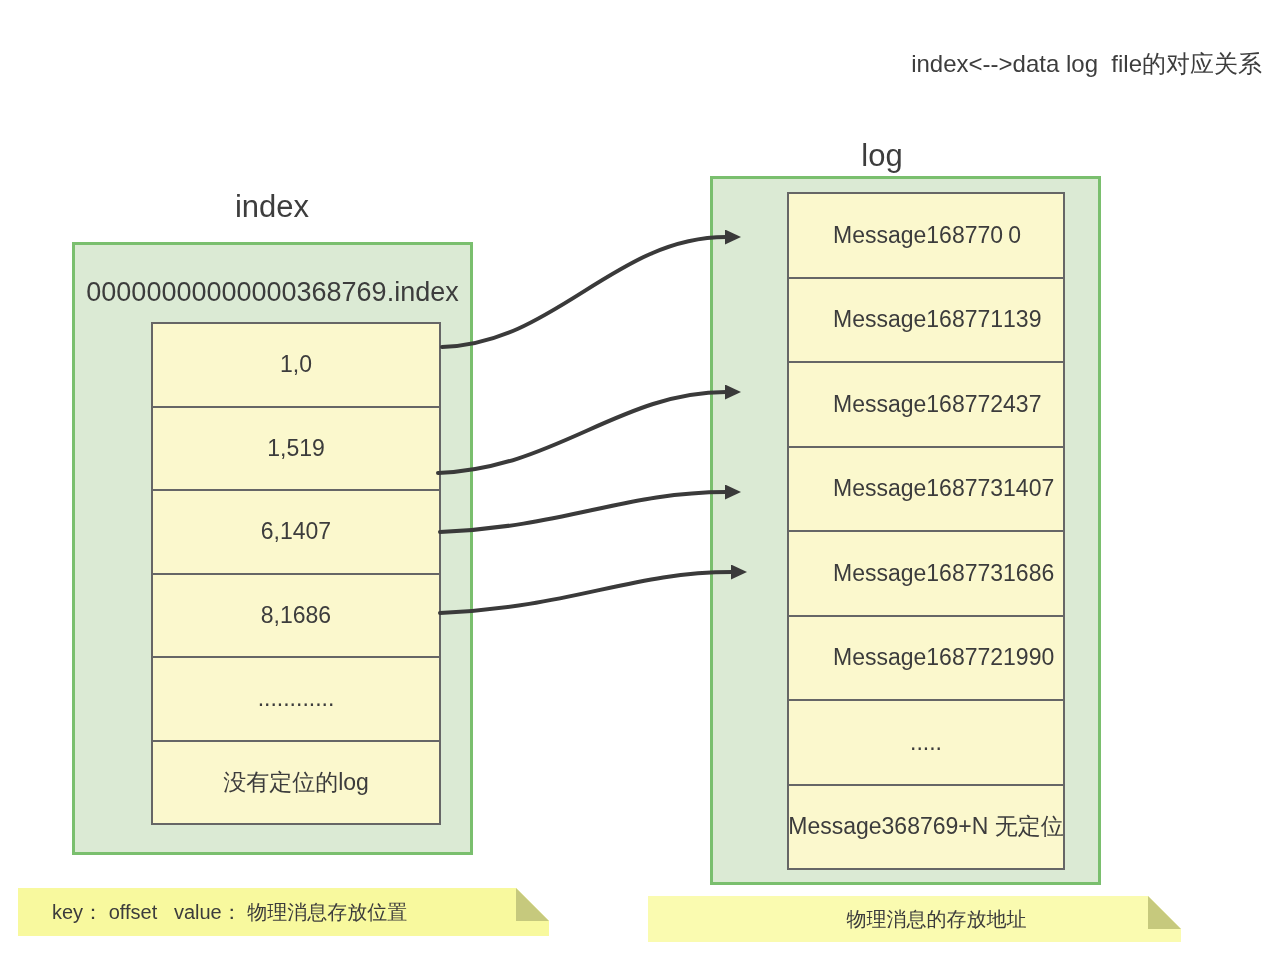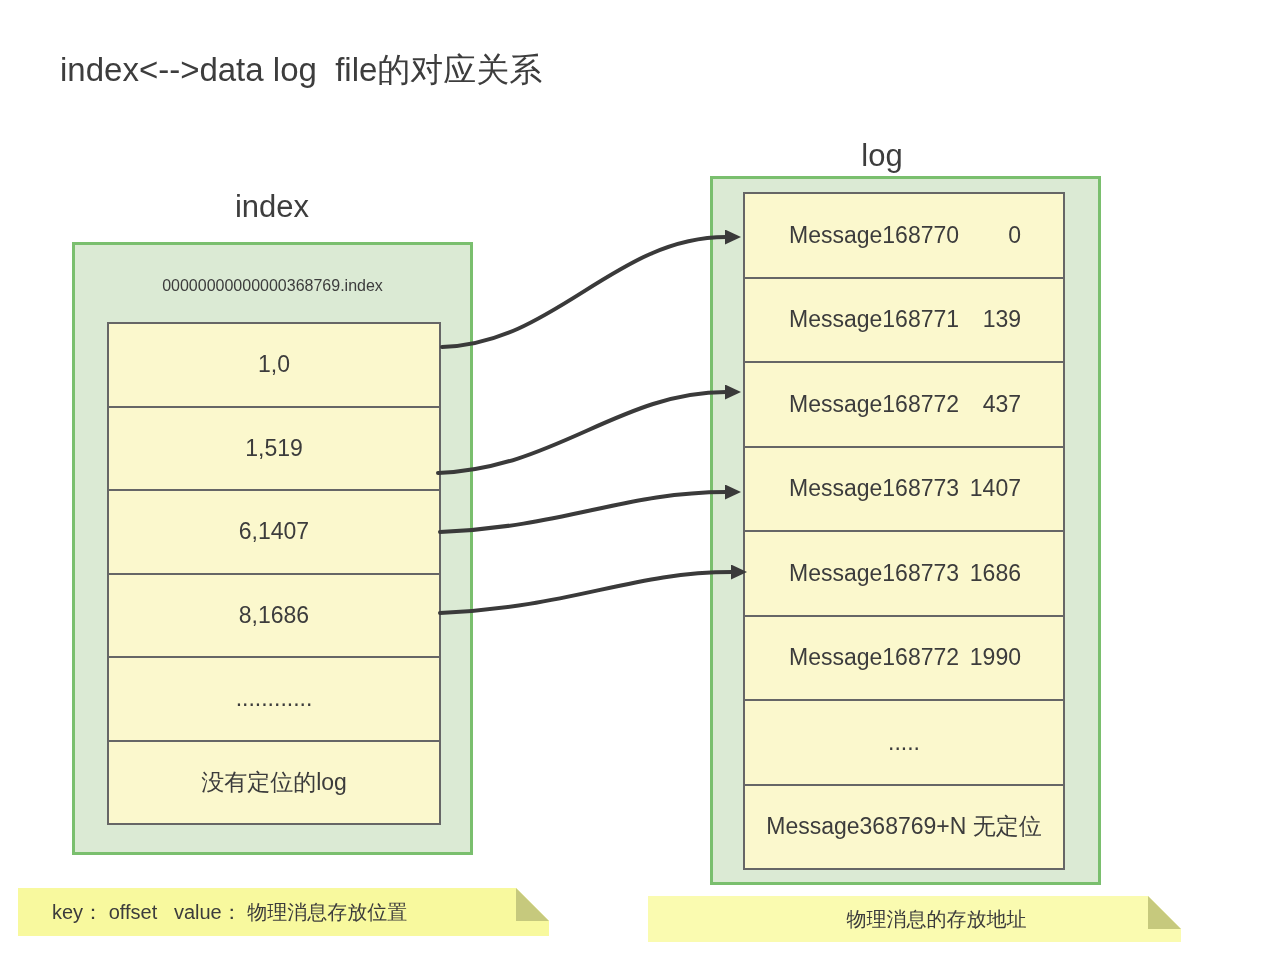--- a/index.html
+++ b/index.html
@@ -6,22 +6,22 @@
   .canvas{
     position:relative;
     width:1262px;height:976px;
     background:#ffffff;
     overflow:hidden;
     font-family:"Liberation Sans", sans-serif;
     color:var(--text,#3d3d3d);
   }
   .title{
     position:absolute;top:48px;left:60px;right:0;
-    text-align:left;
-    font-size:33px;
+    text-align:right;
+    font-size:24px;
     white-space:pre;
     color:var(--text,#3d3d3d);
   }
   .panel-label{
     position:absolute;
     font-size:31px;
     color:var(--text,#3d3d3d);
     text-align:center;
   }
   .index-label{top:189px;left:72px;width:400px;}
@@ -32,36 +32,37 @@
     box-sizing:border-box;
     background:var(--green-fill,#dbead4);
     border:3px solid var(--green-border,#7abf6e);
   }
   .index-box{left:72px;top:242px;width:401px;height:613px;}
   .log-box{left:710px;top:176px;width:391px;height:709px;}
 
   .file-name{
     position:absolute;top:32px;left:0;right:0;
     text-align:center;
-    font-size:16px;
+    font-size:27px;
     color:#3c3c3c;
   }
 
   .cell-stack{position:absolute;}
   .index-stack{left:32px;top:77px;width:334px;}
   .log-stack{left:30px;top:13px;width:322px;}
 
   .cell{
     box-sizing:border-box;
     border:2px solid var(--cell-border,#666666);
     background:var(--cell-fill,#fbf8cd);
     display:flex;align-items:center;justify-content:center;
     font-size:23px;
     color:#3c3c3c;
     white-space:pre;
+    margin-left:44px;
   }
   .cell + .cell{margin-top:-2px;}
   .index-stack .cell{height:85.5px;}
   .log-stack .cell{
     height:86.5px;
     justify-content:space-between;
     padding:0 42px 0 44px;
   }
   .log-stack .cell.single{justify-content:center;padding:0 10px;}
 

